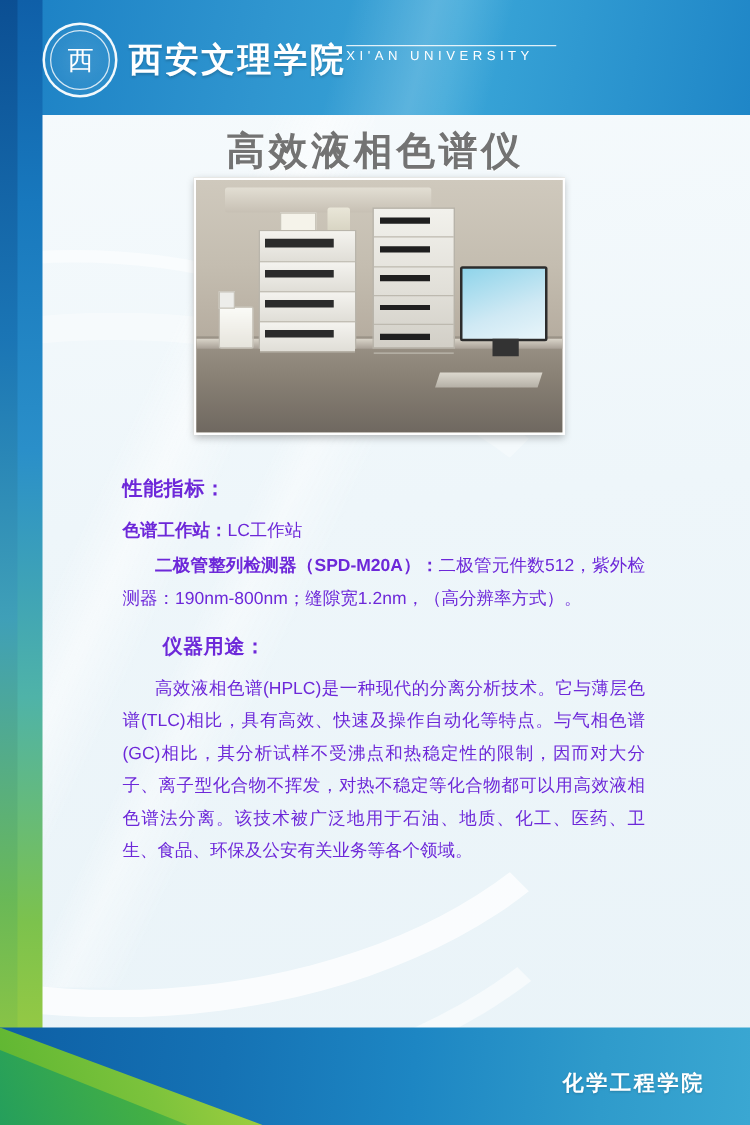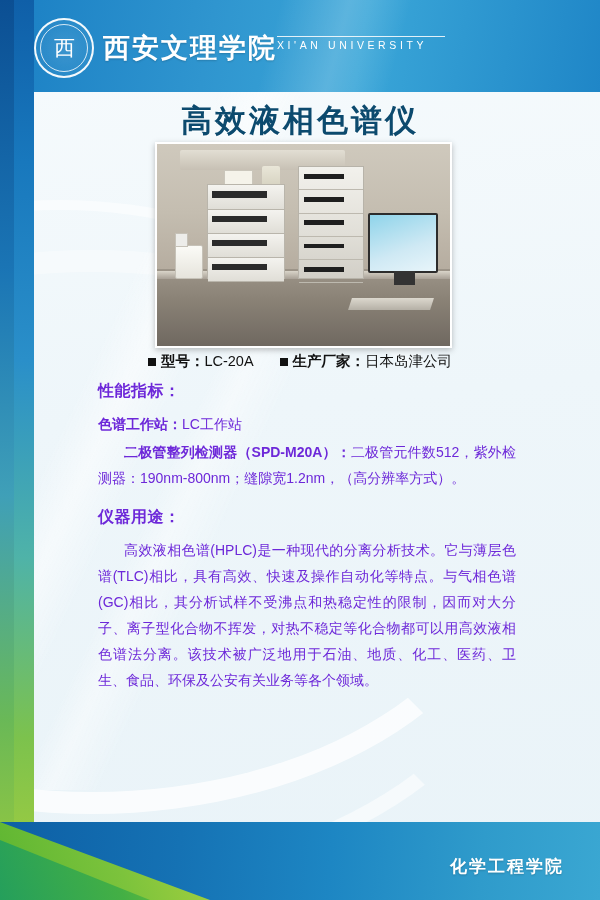--- a/index.html
+++ b/index.html
@@ -165,21 +165,21 @@
   }
   
   .title {
     position: absolute;
     left: 0; top: 100px;
     width: 600px;
     text-align: center;
     font-family: "Liberation Serif", serif;
     font-size: 31px;
     font-weight: 700;
-    color: #0c4a6e;
+    color: #737373;
     letter-spacing: 3px;
     text-shadow: 0 1px 0 rgba(255,255,255,0.9);
   }
   
   .photo {
     position: absolute;
     left: 155px; top: 142px;
     width: 293px; height: 202px;
     border: 2px solid #ffffff;
     box-shadow: 0 2px 6px rgba(0,0,0,0.25);
@@ -331,21 +331,21 @@
     margin-bottom: 2px;
   }
   .kv b { font-weight: 700; }
   .para {
     font-size: 14px;
     line-height: 26px;
     text-align: justify;
     margin: 0 0 4px 0;
   }
   .para.indent { text-indent: 26px; }
-  .sec-head.second { margin-top: 16px; }
+  .sec-head.second { margin-top: 16px; margin-left: 32px; }
   
   .footer-text {
     position: absolute;
     right: 36px; bottom: 22px;
     color: #ffffff;
     font-size: 17px;
     font-weight: 700;
     letter-spacing: 2px;
     font-family: Liberation Sans, sans-serif;
     text-shadow: 0 1px 2px rgba(0,0,0,0.2);
@@ -399,32 +399,20 @@
       <div class="mod2"></div>
       <div class="mod2"></div>
     </div>
     <div class="ph-bottle"></div>
     <div class="ph-bottle2"></div>
     <div class="ph-monitor"></div>
     <div class="ph-monitor-stand"></div>
     <div class="ph-keyboard"></div>
   </div>
 
-  <div class="model-row">
-    <div class="cell">
-      <span class="sq"></span>
-      <span>型号：</span>
-      <span class="val">LC-20A</span>
-    </div>
-    <div class="cell">
-      <span class="sq"></span>
-      <span>生产厂家：</span>
-      <span class="val">日本岛津公司</span>
-    </div>
-  </div>
 
   <div class="content">
 
     <div class="sec-head">性能指标：</div>
 
     <div class="kv">
       <b>色谱工作站：</b><span>LC工作站</span>
     </div>
 
 

